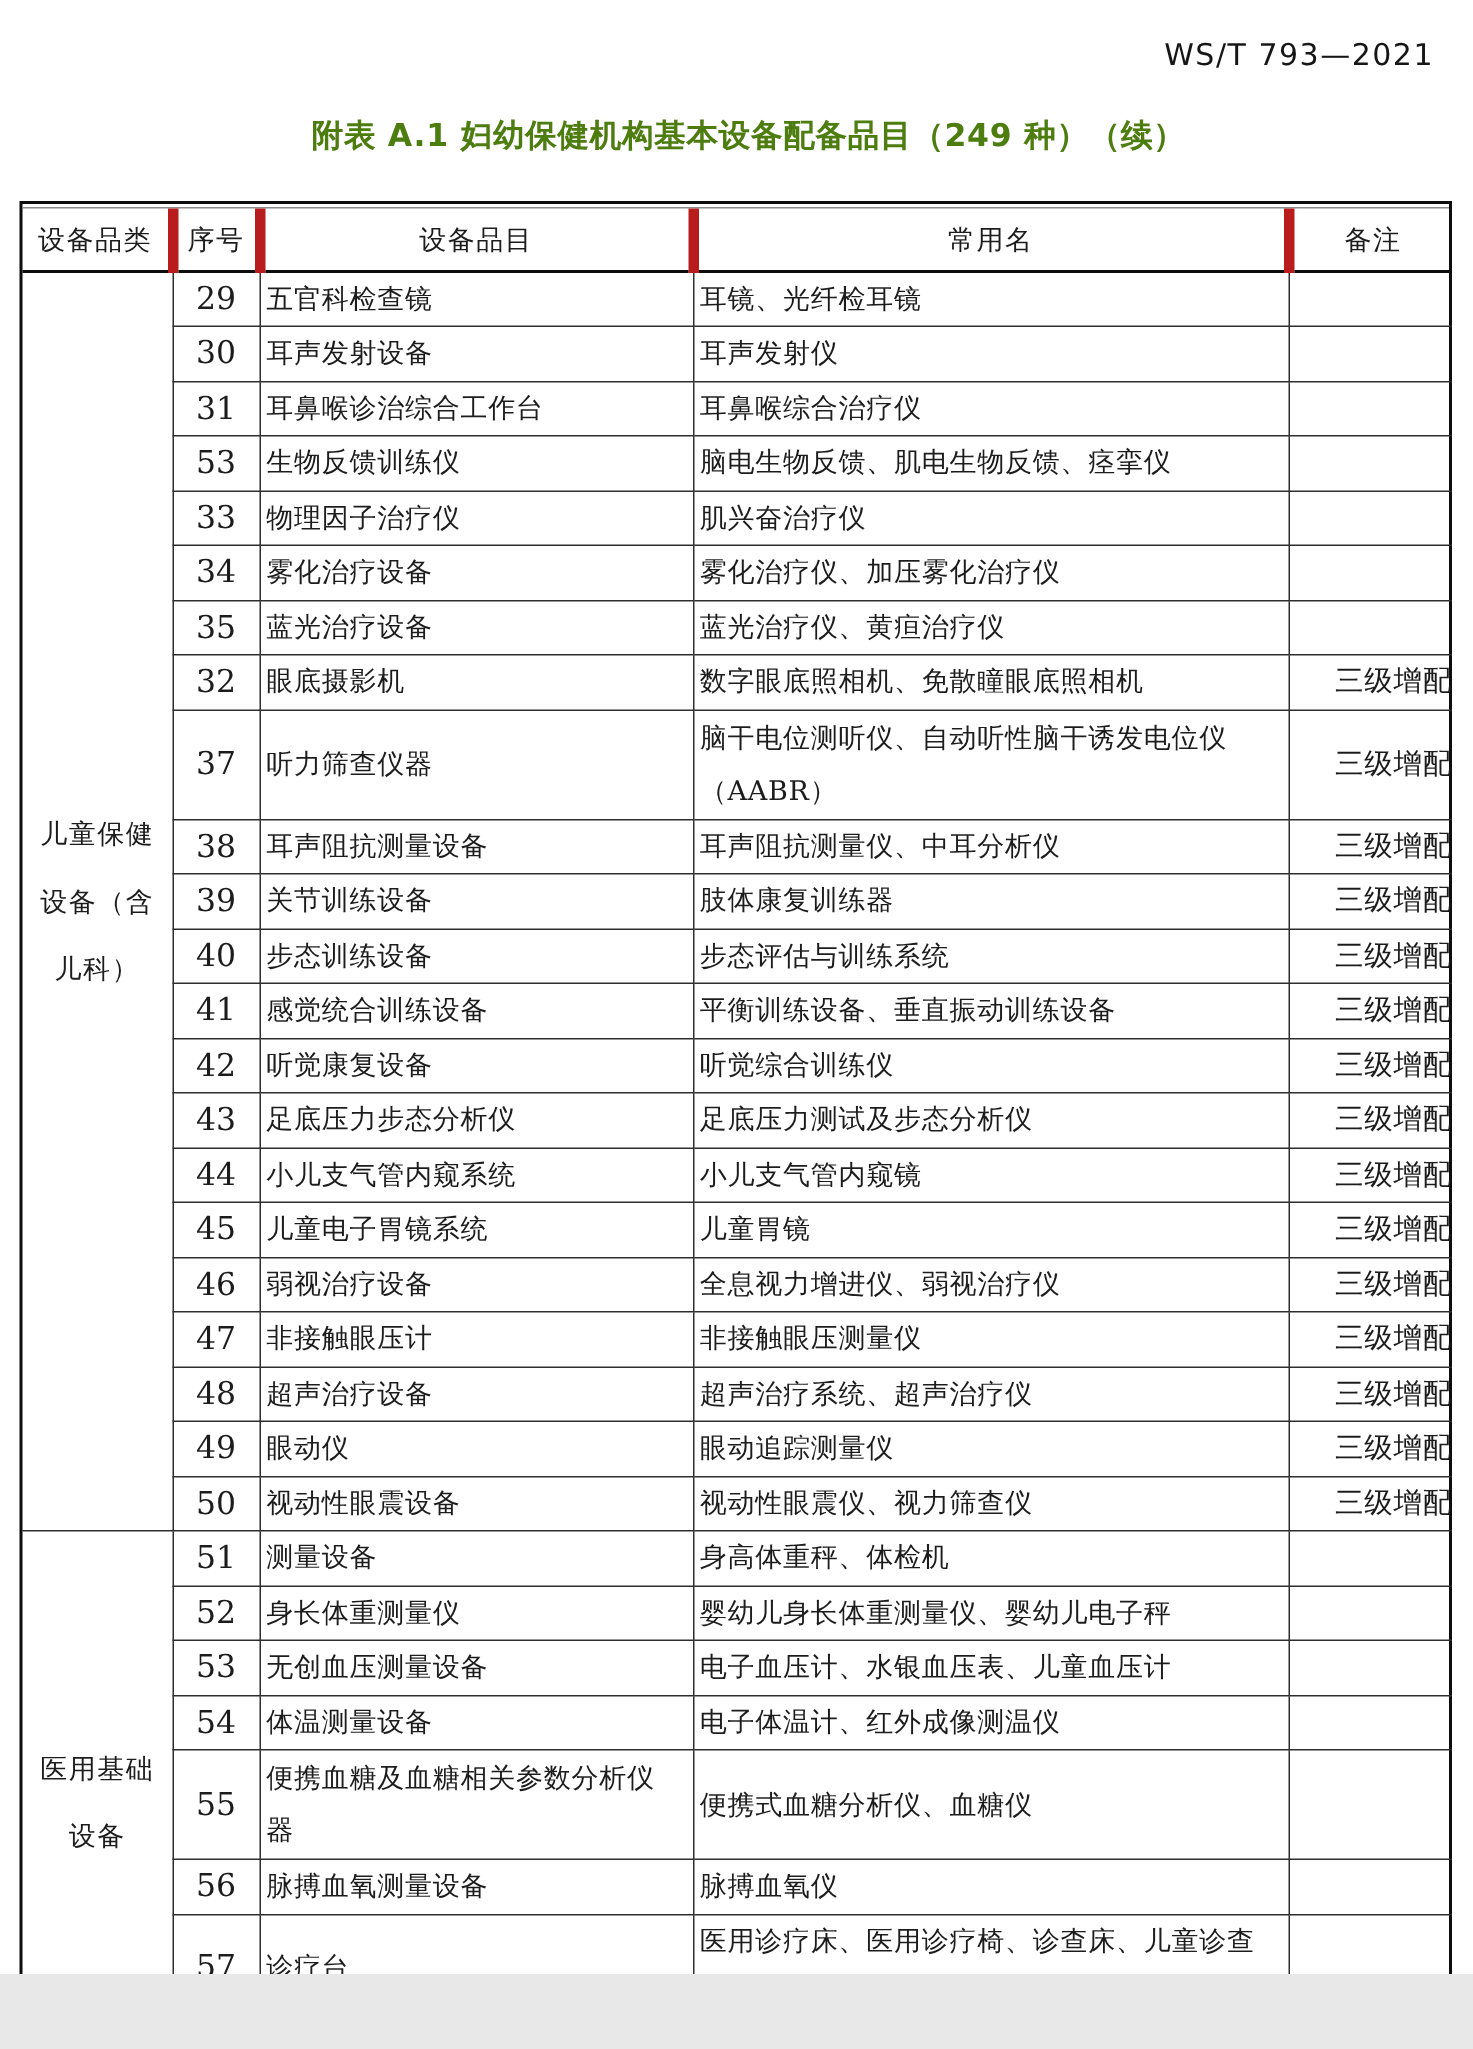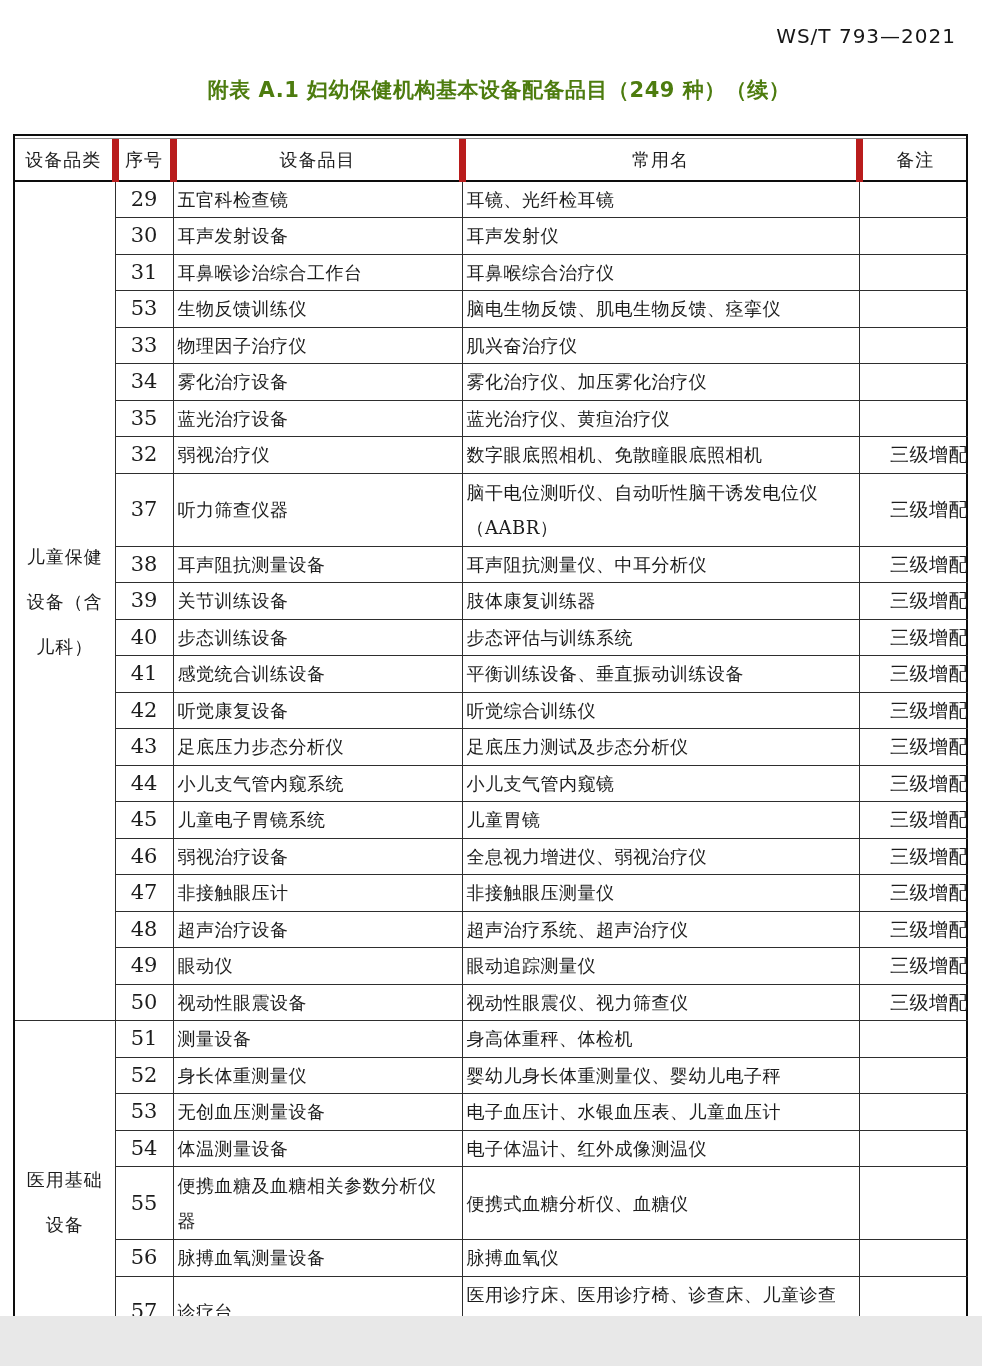--- a/index.html
+++ b/index.html
@@ -164,21 +164,21 @@
             <td class="col-note"></td>
           </tr>
           <tr>
             <td class="col-no">35</td>
             <td class="col-item">蓝光治疗设备</td>
             <td class="col-common">蓝光治疗仪、黄疸治疗仪</td>
             <td class="col-note"></td>
           </tr>
           <tr>
             <td class="col-no">32</td>
-            <td class="col-item">弱视治疗仪</td>
+            <td class="col-item">眼底摄影机</td>
             <td class="col-common">数字眼底照相机、免散瞳眼底照相机</td>
             <td class="col-note">三级增配</td>
           </tr>
           <tr class="tall">
             <td class="col-no">37</td>
             <td class="col-item">听力筛查仪器</td>
             <td class="col-common">脑干电位测听仪、自动听性脑干诱发电位仪
 （AABR）</td>
             <td class="col-note">三级增配</td>
           </tr>

